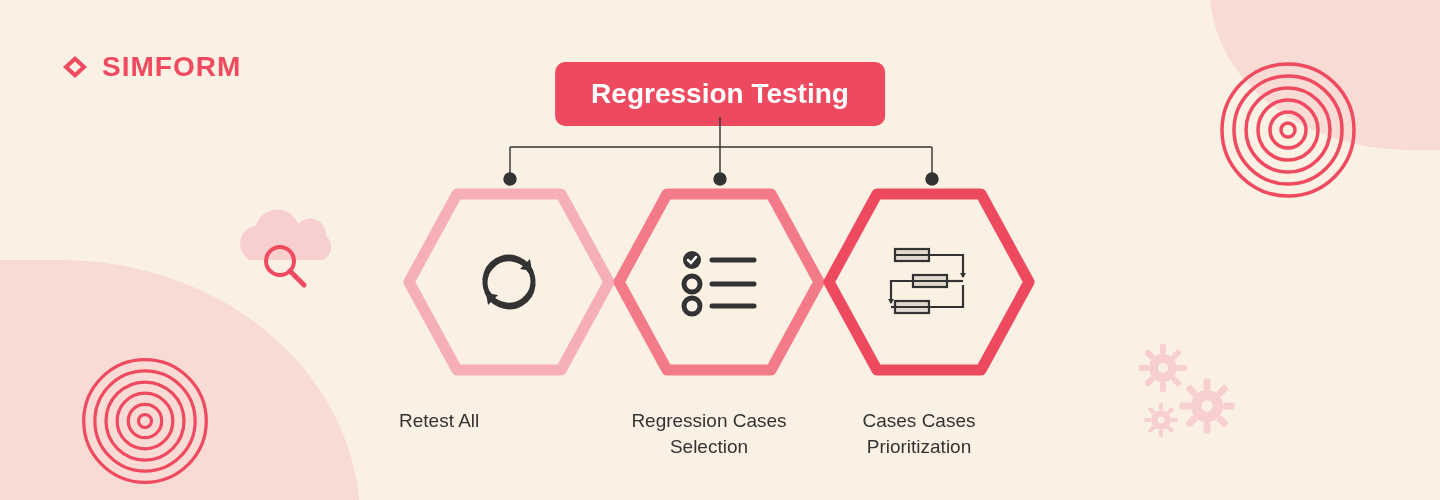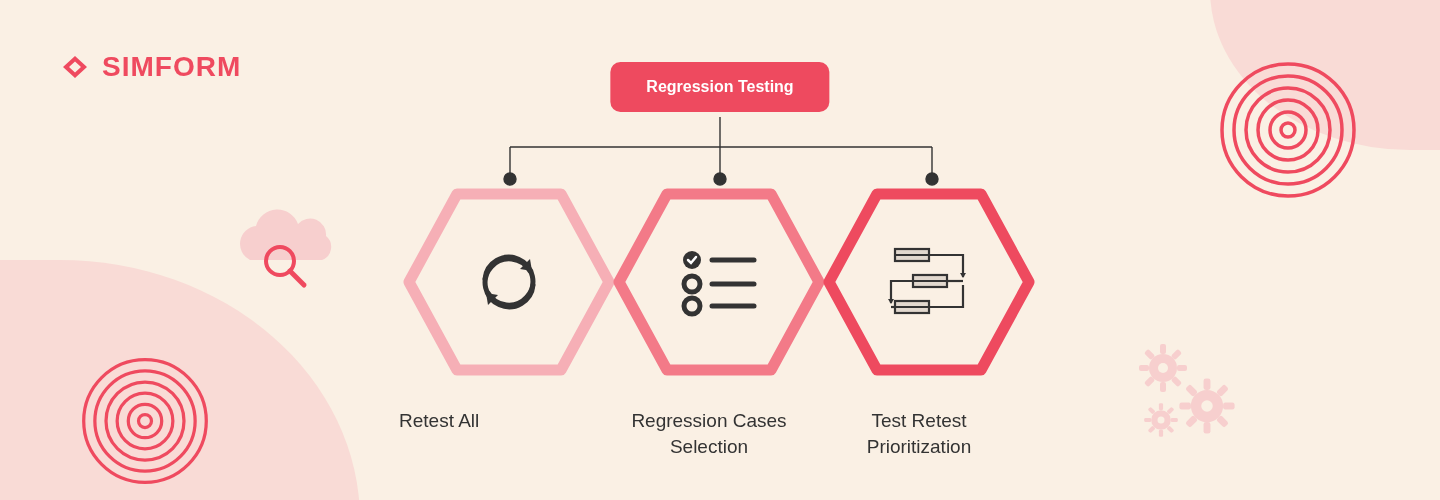--- a/index.html
+++ b/index.html
@@ -65,21 +65,21 @@
     }
     .title-pill {
       position: absolute;
       top: 62px;
       left: 50%;
       transform: translateX(-50%);
       background: #ee4a5f;
       color: #fff;
       padding: 16px 36px;
       border-radius: 10px;
-      font-size: 16px;
+      font-size: 28px;
       font-weight: 700;
     }
     .connector {
       position: absolute;
       top: 117px;
       left: 50%;
       transform: translateX(-50%);
       width: 680px;
       height: 70px;
     }
@@ -285,16 +285,16 @@
           <polyline points="75,30 78,35 81,30" fill="#333" stroke="none"></polyline>
           <line x1="78" y1="38" x2="62" y2="38"></line>
           <polyline points="28,38 6,38 6,60"></polyline>
           <polyline points="3,56 6,61 9,56" fill="#333" stroke="none"></polyline>
           <line x1="6" y1="64" x2="10" y2="64"></line>
           <polyline points="44,64 78,64 78,46"></polyline>
           <line x1="78" y1="42" x2="78" y2="46"></line>
         </g>
       </svg>
     </div>
-    <div class="hex-label">Test Retest Prioritization</div>
+    <div class="hex-label">Cases Cases Prioritization</div>
   </div>
 
 </div>
 
 </body></html>

